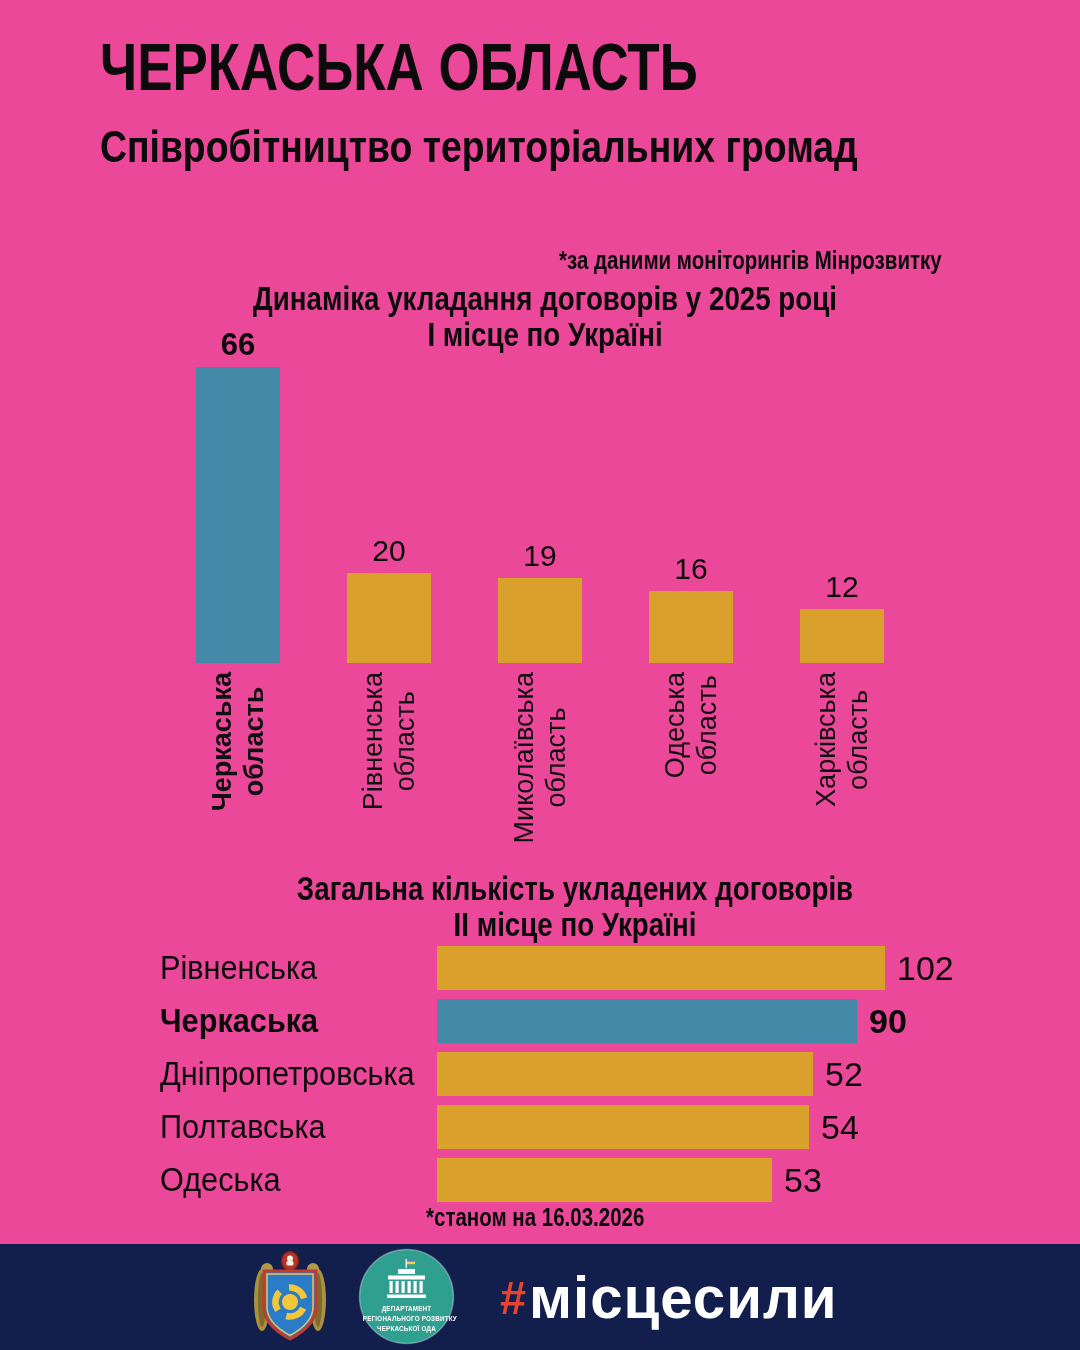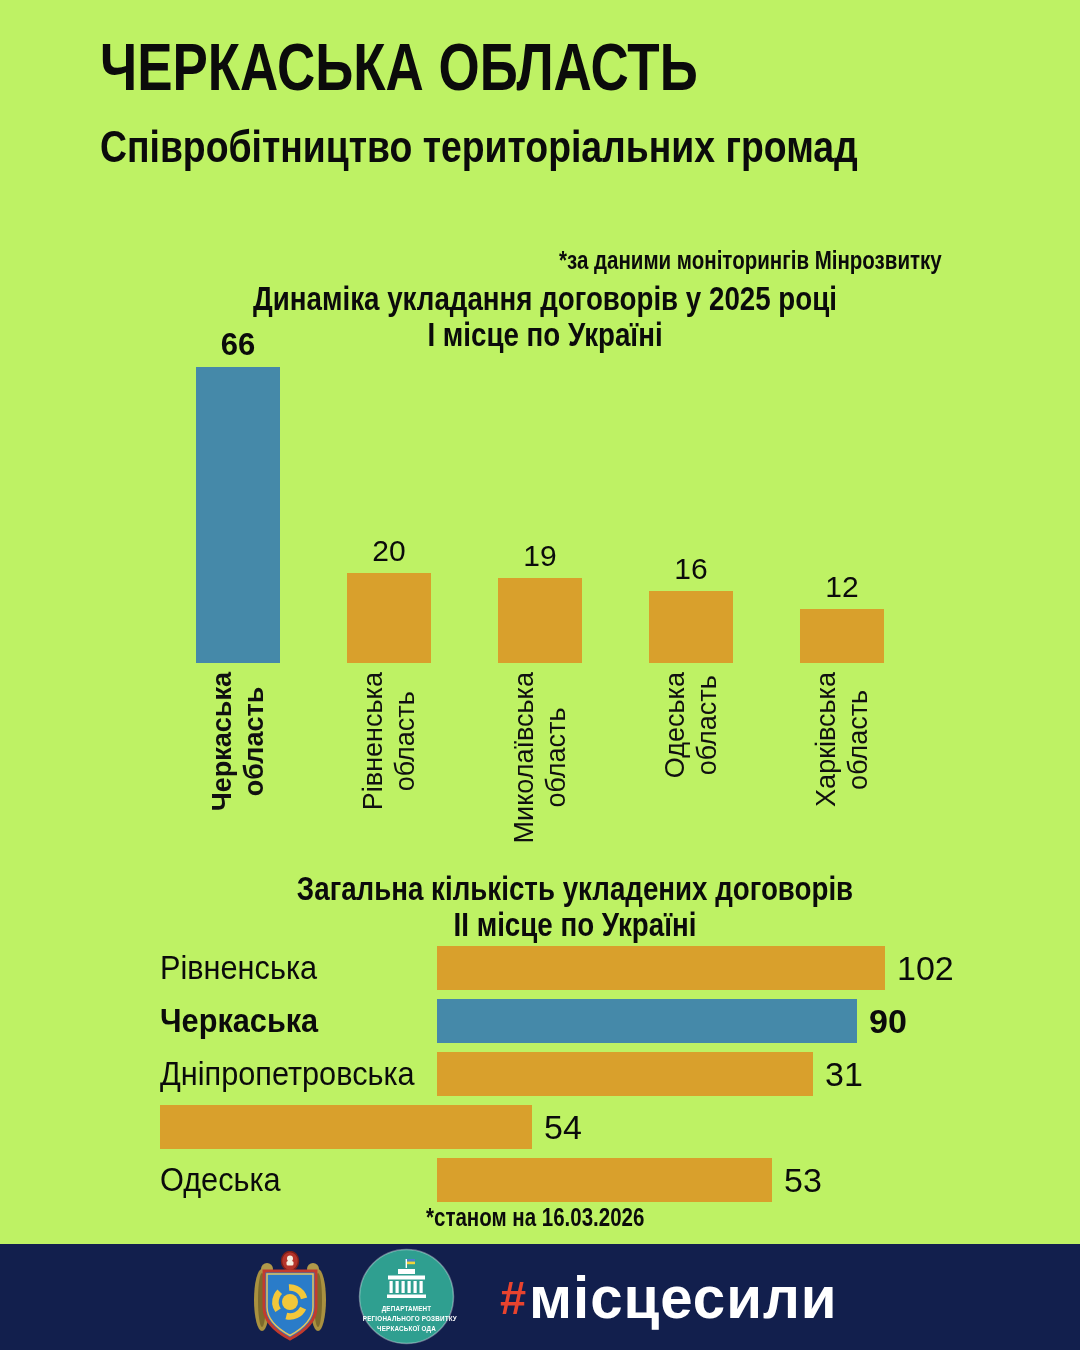--- a/index.html
+++ b/index.html
@@ -1,21 +1,21 @@
 <!DOCTYPE html>
 <html style="--blue: #4589a9; --yellow: #d9a02c; --navy: #121f4d; --red: #e8432e; --teal: #2f9f90;"><head>
 <meta charset="utf-8">
 <style>
   :root{
     --blue:#4589a9; --yellow:#d9a02c; --navy:#121f4d;
     --red:#e8432e; --teal:#2f9f90; --ink:#0b0b0b;
   }
   *{box-sizing:border-box; margin:0; padding:0;}
   body{background:#ffffff; font-family:"Liberation Sans","DejaVu Sans",sans-serif; color:var(--ink);}
-  .canvas{position:relative; width:1080px; height:1350px; background:#bef264; overflow:hidden;}
+  .canvas{position:relative; width:1080px; height:1350px; background:#ec4899; overflow:hidden;}
 
   
   .hdr{position:absolute; left:100px; top:28px;}
   .h1{font-size:67px; font-weight:800; letter-spacing:0; white-space:nowrap;
       transform:scaleX(0.79); transform-origin:left center;}
   .h2{margin-top:16px; font-size:45px; font-weight:700; white-space:nowrap;
       transform:scaleX(0.83); transform-origin:left center;}
 
   
   .pill{position:absolute; left:85px; top:179px; width:872px; height:63px;
@@ -161,23 +161,24 @@
         <span class="hvalue">102</span>
       </div>
       <div class="hrow">
         <div class="hlabel hl"><span class="lt">Черкаська</span></div>
         <div class="hbar" style="width: 420px; background: rgb(69, 137, 169);"></div>
         <span class="hvalue hl">90</span>
       </div>
       <div class="hrow">
         <div class="hlabel"><span class="lt">Дніпропетровська</span></div>
         <div class="hbar" style="width: 376px; background: rgb(217, 160, 44);"></div>
-        <span class="hvalue">31</span>
-      </div>
-      <div class="hrow">
+        <span class="hvalue">52</span>
+      </div>
+      <div class="hrow">
+        <div class="hlabel"><span class="lt">Полтавська</span></div>
         <div class="hbar" style="width: 372px; background: rgb(217, 160, 44);"></div>
         <span class="hvalue">54</span>
       </div>
       <div class="hrow">
         <div class="hlabel"><span class="lt">Одеська</span></div>
         <div class="hbar" style="width: 335px; background: rgb(217, 160, 44);"></div>
         <span class="hvalue">53</span>
       </div>
     </div>
 

